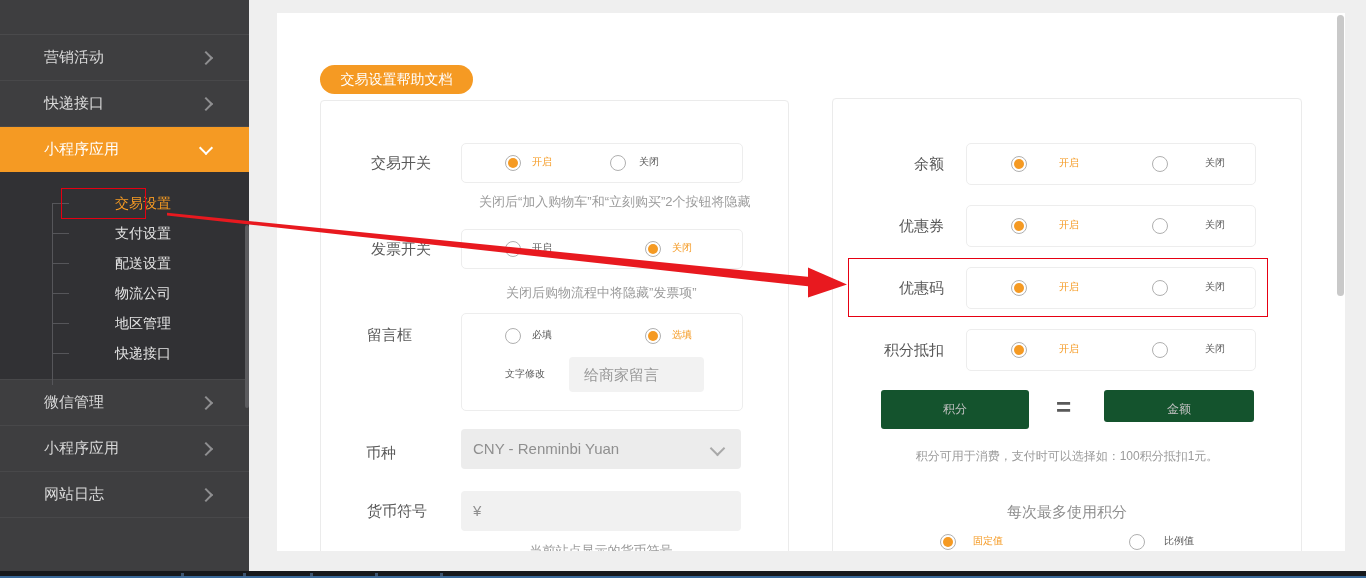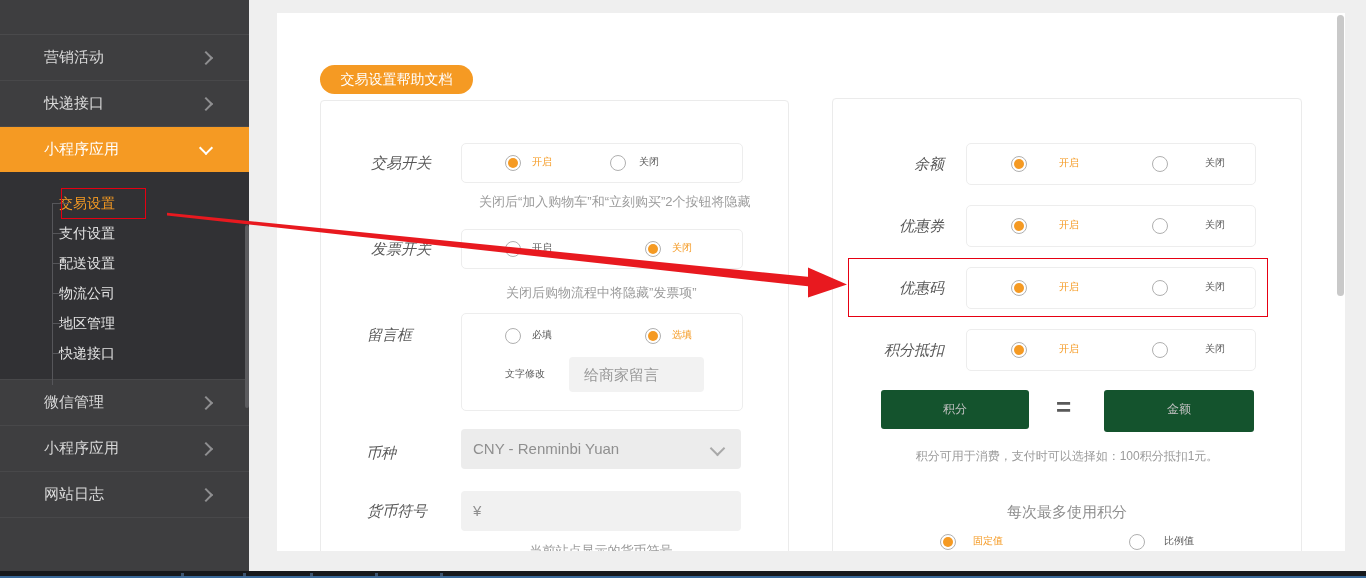--- a/index.html
+++ b/index.html
@@ -14,34 +14,34 @@
   .sb-top{height:34px;border-bottom:1px solid #4a4a4c;}
   .sb-item{position:relative;height:45px;display:flex;align-items:center;
     padding-left:44px;color:#d9d9d9;font-size:15px;border-bottom:1px solid #48484a;cursor:pointer;}
   .sb-item.active{background:#f59a23;color:#ffffff;border-bottom:none;}
   .chev{position:absolute;right:38px;top:50%;width:8px;height:8px;
     border-top:2px solid #8f8f91;border-right:2px solid #8f8f91;}
   .chev.right{transform:translateY(-50%) rotate(45deg);}
   .chev.down{transform:translateY(-70%) rotate(135deg);border-color:#ffffff;}
   .submenu{position:relative;background:#313134;padding:16px 0 11px 0;border-bottom:1px solid #48484a;}
   .tree-v{position:absolute;left:52px;top:31px;width:1px;height:182px;background:#56565a;}
-  .submenu-item{position:relative;height:30px;line-height:30px;padding-left:59px;
+  .submenu-item{position:relative;height:30px;line-height:30px;padding-left:115px;
     font-size:14px;color:#e4e4e4;cursor:pointer;}
   .submenu-item::before{content:"";position:absolute;left:52px;top:50%;width:17px;height:1px;background:#56565a;}
   .submenu-item.selected{color:#f59a23;}
   .sb-scroll{position:absolute;left:245px;top:225px;width:4px;height:183px;background:#5c5c5f;border-radius:2px;}
   
   .main-panel{position:absolute;left:277px;top:13px;width:1068px;height:538px;background:#ffffff;overflow:hidden;z-index:1;}
   .help-btn{position:absolute;left:43px;top:52px;width:153px;height:29px;background:#f59a23;
     border:none;border-radius:15px;color:#fff;font-size:14px;line-height:29px;text-align:center;cursor:pointer;
     font-family:inherit;padding:0;}
   .card{position:absolute;background:#fff;border:1px solid #ebebeb;border-radius:4px;}
   .card.left{left:43px;top:87px;width:467px;height:478px;}
   .card.right{left:555px;top:85px;width:468px;height:480px;}
-  .lbl{position:absolute;font-size:15px;color:#595959;white-space:nowrap;font-style:italic;}
+  .lbl{position:absolute;font-size:15px;color:#595959;white-space:nowrap;}
   .grp{position:absolute;border:1px solid #ededed;border-radius:5px;background:#fff;}
   .radio{position:absolute;width:14px;height:14px;border:1px solid #b0b0b0;border-radius:50%;background:#fff;cursor:pointer;}
   .radio.checked::after{content:"";position:absolute;left:2px;top:2px;width:10px;height:10px;border-radius:50%;background:#f59a23;}
   .opt{position:absolute;font-size:10px;color:#595959;cursor:pointer;white-space:nowrap;}
   .opt.on{color:#f59a23;}
   .helper{position:absolute;font-size:13px;color:#9b9b9b;white-space:nowrap;}
   .gray-input{position:absolute;background:#f1f1f1;border-radius:4px;color:#999;font-size:15px;}
   .sel{position:absolute;background:#ececec;border-radius:4px;color:#8f8f8f;font-size:15px;cursor:pointer;}
   .sel-chev{position:absolute;right:18px;top:14px;width:9px;height:9px;
     border-top:2px solid #a9a9a9;border-right:2px solid #a9a9a9;transform:rotate(135deg);}
@@ -178,21 +178,21 @@
     <div class="lbl" style="left:0;top:242px;width:111px;text-align:right;">积分抵扣</div>
     <div class="grp" style="left:133px;top:230px;width:288px;height:40px;">
       <span class="radio checked" style="left:44px;top:12px;"></span>
       <span class="opt on" style="left:92px;top:12px;">开启</span>
       <span class="radio" style="left:185px;top:12px;"></span>
       <span class="opt" style="left:238px;top:12px;">关闭</span>
     </div>
 
     <div class="pts" style="left:48px;top:291px;width:148px;height:39px;line-height:39px;">积分</div>
     <div class="equals" style="left:223px;top:293px;">=</div>
-    <div class="pts" style="left:271px;top:291px;width:150px;height:42px;line-height:39px;">金额</div>
+    <div class="pts" style="left:271px;top:291px;width:150px;height:32px;line-height:39px;">金额</div>
 
     <div class="helper center-txt" style="left:0;top:349px;width:468px;font-size:12px;">积分可用于消费，支付时可以选择如：100积分抵扣1元。</div>
 
     <div class="center-txt" style="left:0;top:404px;width:468px;font-size:15px;color:#8f8f8f;">每次最多使用积分</div>
 
     <span class="radio checked" style="left:107px;top:435px;"></span>
     <span class="opt on" style="left:140px;top:435px;">固定值</span>
     <span class="radio" style="left:296px;top:435px;"></span>
     <span class="opt" style="left:331px;top:435px;">比例值</span>
   </div>

